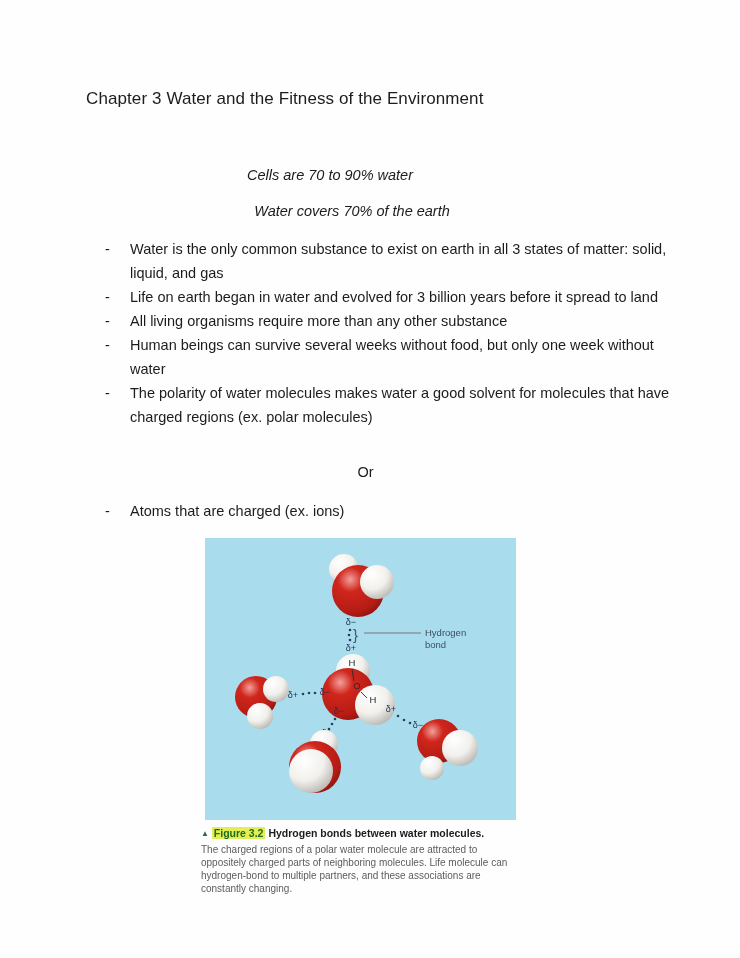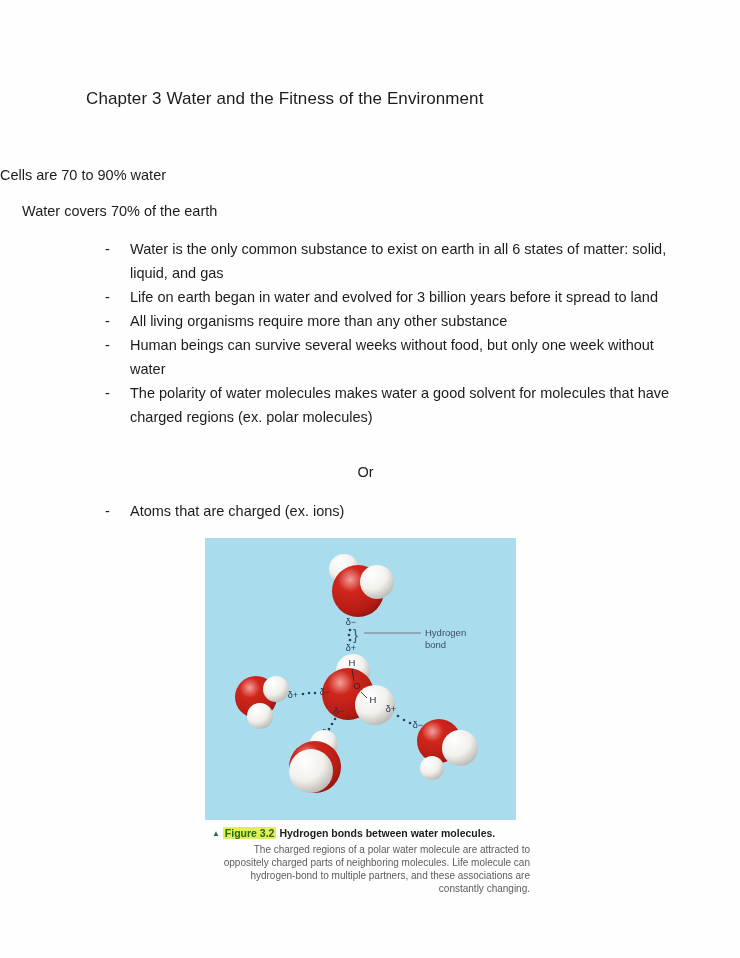--- a/index.html
+++ b/index.html
@@ -12,21 +12,21 @@
     overflow:hidden;
     margin:0 auto;
     box-shadow:0 0 4px rgba(0,0,0,.15);
   }
   .doc-title{
     position:absolute;left:86px;top:89px;
     font-size:17px;letter-spacing:.1px;text-align:center;
   }
   .centered-line{
     position:absolute;left:0;width:660px;
-    font-size:14.5px;
+    text-align:center;font-size:14.5px;font-style:italic;
   }
   .c1{top:167px;} .c2{top:203px;margin-left:22px;}
   .bullet-list{
     position:absolute;left:105px;top:237px;width:570px;
   }
   .bullet{
     display:flex;align-items:flex-start;
     font-size:14.5px;line-height:24px;
   }
   .bullet .marker{width:25px;flex:0 0 25px;}
@@ -38,61 +38,60 @@
   .final-bullet{
     position:absolute;left:105px;top:499px;width:570px;
     display:flex;font-size:14.5px;line-height:24px;
   }
   .final-bullet .marker{width:25px;flex:0 0 25px;}
 
   .figure-wrap{
     position:absolute;left:205px;top:538px;width:311px;height:282px;
   }
   .caption{
-    position:absolute;left:212px;top:826px;width:318px;
+    position:absolute;left:201px;top:826px;width:318px;
   }
   .caption-head{
     font-size:10.5px;font-weight:bold;color:#1c1c1c;
     line-height:14px;white-space:nowrap;
   }
   .caption-head .tri{
     color:#3c6147;font-size:8px;vertical-align:1px;
     font-weight:normal;
   }
   .caption-head .figlabel{
     background:var(--highlight,#e3ee55);
     color:var(--figure-label-green,#1e6b1e);
     padding:0 2px;border-radius:1px;
   }
   .caption-body{
     margin-top:2px;
     font-size:10px;line-height:13px;
     color:var(--caption-text,#5c5c5c);
-    text-align:right;
   }
   svg text{font-family:"Liberation Sans", sans-serif;}
   .delta{fill:var(--delta-label,#1d3557);font-size:9px;}
   .atomlbl{fill:#232a33;font-size:9.5px;}
   .annot{fill:var(--annotation-text,#3c4f63);font-size:9.5px;}
   .brace{fill:#44566b;font-size:15px;}
 </style>
 </head>
 <body>
 
 <div class="page">
 
   <div class="doc-title">Chapter 3 Water and the Fitness of the Environment</div>
 
   <div class="centered-line c1">Cells are 70 to 90% water</div>
   <div class="centered-line c2">Water covers 70% of the earth</div>
 
   <div class="bullet-list">
     <div class="bullet">
       <span class="marker">-</span>
-      <span class="btext">Water is the only common substance to exist on earth in all 6 states of matter: solid, liquid, and gas</span>
+      <span class="btext">Water is the only common substance to exist on earth in all 3 states of matter: solid, liquid, and gas</span>
     </div>
     <div class="bullet">
       <span class="marker">-</span>
       <span class="btext">Life on earth began in water and evolved for 3 billion years before it spread to land</span>
     </div>
     <div class="bullet">
       <span class="marker">-</span>
       <span class="btext">All living organisms require more than any other substance</span>
     </div>
     <div class="bullet">

